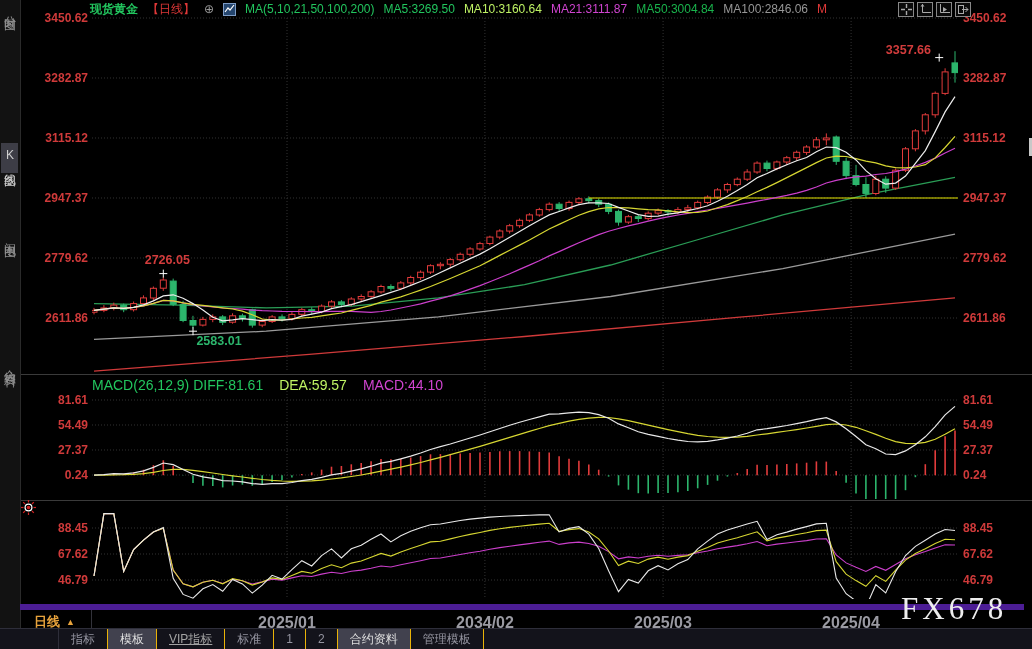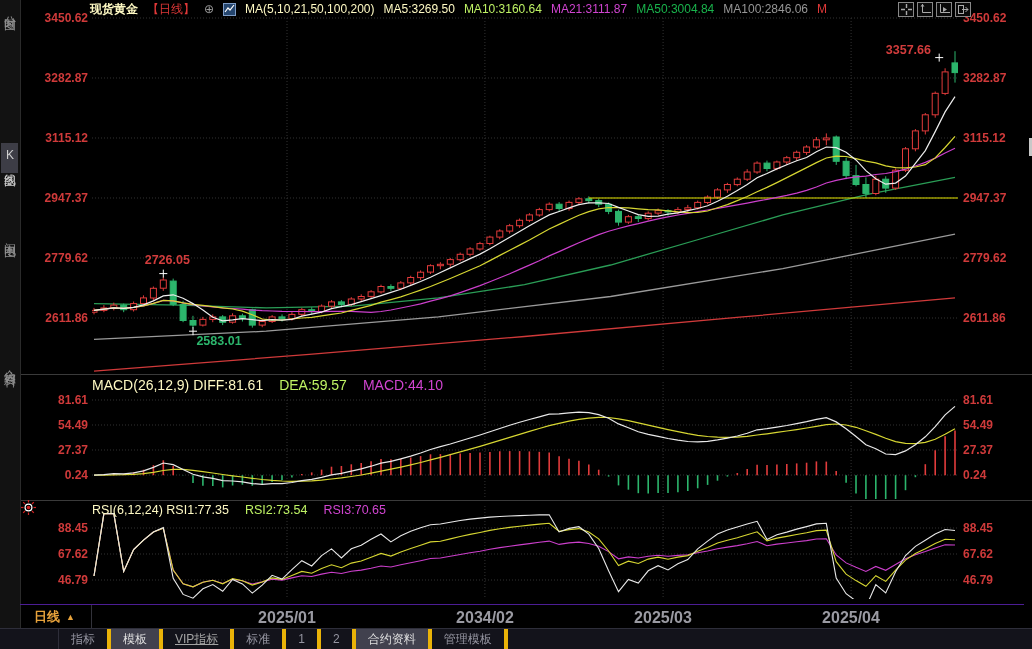--- a/index.html
+++ b/index.html
@@ -6,42 +6,42 @@
   .app{position:relative;width:1032px;height:649px;background:#000;overflow:hidden;
        font-family:"Liberation Sans","DejaVu Sans",sans-serif;}
   
   .sidebar{position:absolute;left:0;top:0;width:20px;height:628px;background:#121212;border-right:1px solid #2a2a2a;z-index:3;}
   .side-item{position:absolute;left:1px;width:17px;writing-mode:vertical-lr;text-orientation:upright;
              font-size:12px;letter-spacing:2px;color:#8f8f8f;cursor:pointer;text-align:center;}
   .side-item.selected{background:#3d3d46;color:#cfcfcf;padding:5px 0;}
   
   .topbar{position:absolute;left:90px;top:1px;height:16px;display:flex;align-items:center;gap:9px;
           font-size:12px;white-space:nowrap;z-index:4;}
-  .c-white{color:#fef9c3}.c-yellow{color:#bef264}.c-magenta{color:#d044d0}
+  .c-white{color:#22c55e}.c-yellow{color:#bef264}.c-magenta{color:#d044d0}
   .c-green{color:#19b34c}.c-gray{color:#969696}.c-red{color:#e03838}
   .collapse-ico{color:#999;font-size:12px;}
   .toolbar{position:absolute;top:2px;left:898px;display:flex;gap:3px;z-index:4;}
   .ticon{width:14px;height:13px;border:1px solid #888;display:flex;align-items:center;justify-content:center;cursor:pointer;background:#0a0a0a;}
   
   .macd-header{position:absolute;left:92px;top:377px;font-size:14px;display:flex;gap:16px;white-space:nowrap;z-index:4;}
   .rsi-header{position:absolute;left:92px;top:503px;font-size:12.5px;display:flex;gap:16px;white-space:nowrap;z-index:4;}
   .sun-wrap{position:absolute;left:21px;top:500px;z-index:4;}
   
-  .daterow{position:absolute;left:20px;right:8px;top:604px;height:24px;border-top:1px solid #4c1d95;z-index:3;}
+  .daterow{position:absolute;left:20px;right:8px;top:604px;height:24px;border-top:6px solid #4c1d95;z-index:3;}
   .period-btn{position:absolute;left:0;top:0;width:72px;height:24px;border-right:1px solid #32323a;
               color:#e8a33c;font-weight:bold;font-size:13px;display:flex;align-items:center;padding-left:14px;gap:6px;
               box-sizing:border-box;cursor:pointer;}
   .period-arrow{font-size:9px;}
   .date-label{position:absolute;top:4px;transform:translateX(-50%);color:#9a9aa2;font-size:16px;font-weight:bold;}
   .watermark{position:absolute;left:901px;top:591px;font-size:31px;color:#ededed;letter-spacing:4px;z-index:6;
              font-family:"Liberation Serif","DejaVu Serif",serif;}
   
   .tabbar{position:absolute;left:0;bottom:0;width:100%;height:21px;background:#13131b;border-top:1px solid #2e2e3a;
           display:flex;align-items:stretch;padding-left:58px;box-sizing:border-box;font-size:12px;z-index:5;}
-  .tab{display:flex;align-items:center;padding:0 12px;color:#9494a0;border-right:4px solid #eab308;cursor:pointer;white-space:nowrap;}
+  .tab{display:flex;align-items:center;padding:0 12px;color:#9494a0;border-right:1px solid #eab308;cursor:pointer;white-space:nowrap;}
   .tab:first-child{border-left:1px solid #2e2e3a;}
   .tab.selected{background:#41414e;color:#dfdfdf;}
   .tab.vip{color:#a3a3a3;text-decoration:underline;}
   .vscroll{position:absolute;right:0;top:138px;width:3px;height:18px;background:#c8c8c8;z-index:4;}
   
   #chart-svg{position:absolute;left:0;top:0;z-index:1;}
   .grid{stroke:#323232;stroke-dasharray:1 2;stroke-width:1;}
   .divider{stroke:#3a3a3a;stroke-width:1;}
   .axis{fill:#cf3a3a;font:bold 12px "Liberation Sans",sans-serif;}
   .ann{font:bold 12.5px "Liberation Sans",sans-serif;}
@@ -473,37 +473,33 @@
           <line x1="12.5" y1="7.5" x2="15" y2="7.5"></line>
         <line x1="2.2" y1="2.2" x2="4" y2="4"></line>
           <line x1="11" y1="11" x2="12.8" y2="12.8"></line>
         <line x1="2.2" y1="12.8" x2="4" y2="11"></line>
           <line x1="11" y1="4" x2="12.8" y2="2.2"></line>
       </g>
       <circle cx="7.5" cy="7.5" r="3.4" fill="none" stroke="#fff" stroke-width="1.2"></circle>
       <circle cx="7.5" cy="7.5" r="1.8" fill="#d22222"></circle>
     </svg>
   </span>
-  <div class="rsi-header">
-    <span class="c-white">RSI(6,12,24) RSI1:77.35</span>
-    <span class="c-yellow">RSI2:73.54</span>
-    <span class="c-magenta">RSI3:70.65</span>
-  </div>
 
   <div class="daterow">
     <div class="period-btn">
       <span>日线</span>
       <span class="period-arrow">▲</span>
     </div>
     <span class="date-label" style="left:267px">2025/01</span>
     <span class="date-label" style="left:465px">2034/02</span>
     <span class="date-label" style="left:643px">2025/03</span>
     <span class="date-label" style="left:831px">2025/04</span>
   </div>
 
+  <div class="watermark">FX678</div>
   <div class="vscroll"></div>
 
   <div class="tabbar">
     <span class="tab">指标</span>
     <span class="tab selected">模板</span>
     <span class="tab vip">VIP指标</span>
     <span class="tab">标准</span>
     <span class="tab">1</span>
     <span class="tab">2</span>
     <span class="tab selected">合约资料</span>

